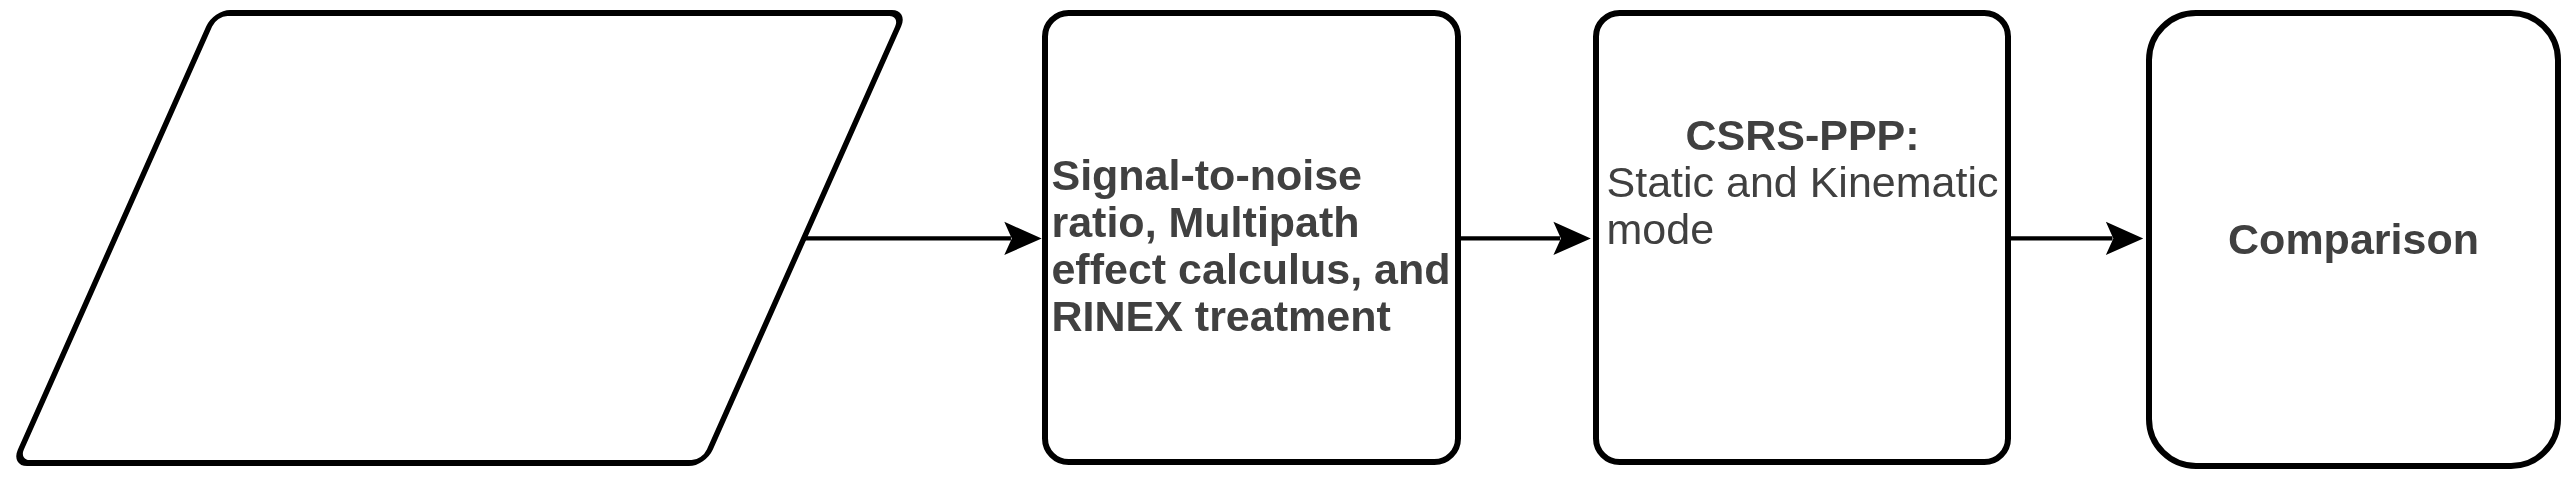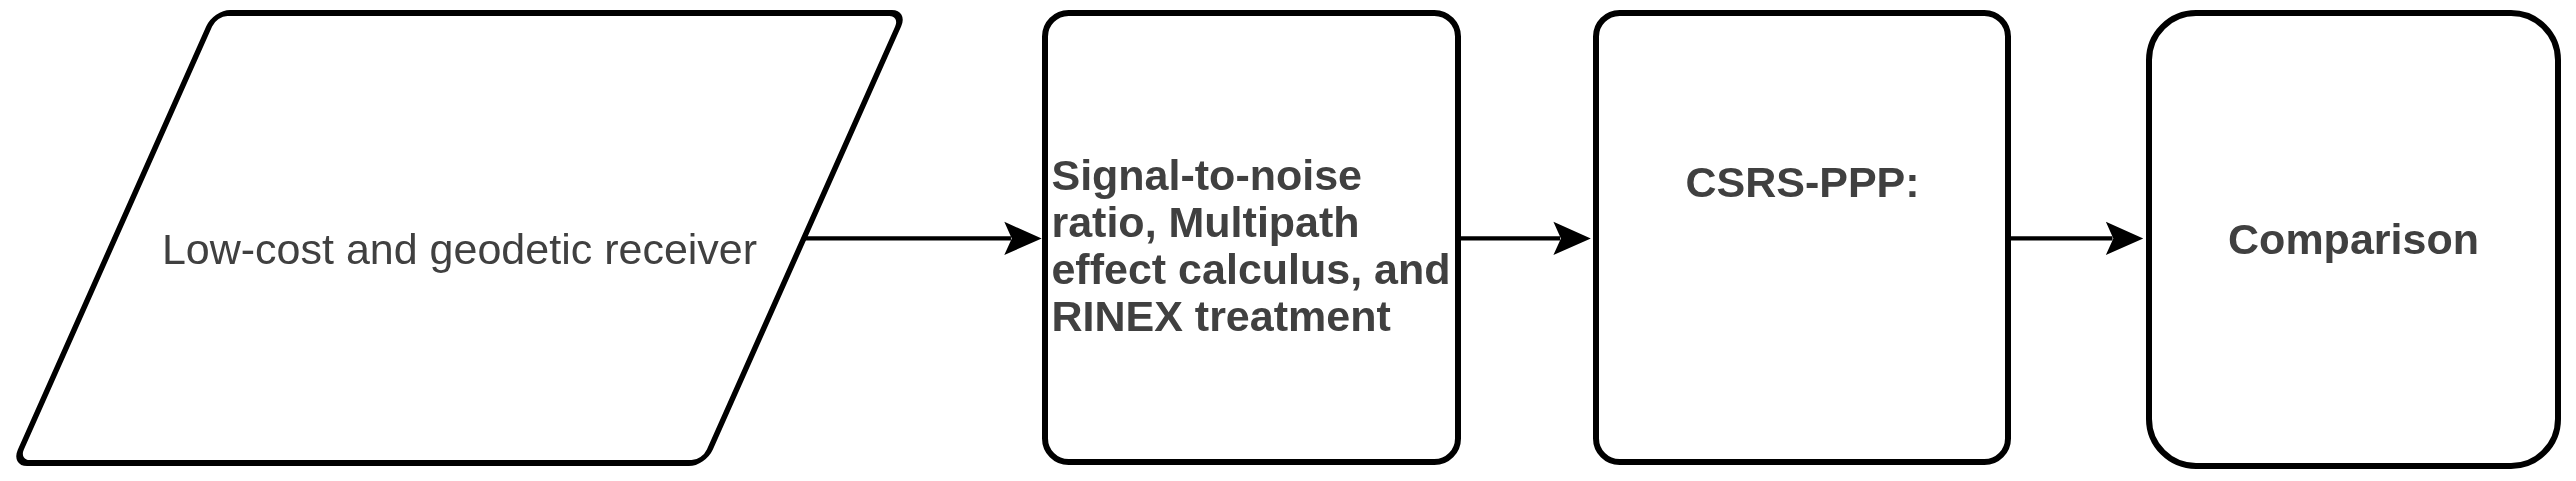--- a/index.html
+++ b/index.html
@@ -65,34 +65,35 @@
     pointer-events: none;
   }
 </style>
 </head>
 <body>
 
 <div class="canvas">
 
   <div class="node node-parallelogram"></div>
   <div class="label label-parallelogram">
-    <span class="body">Low-cost and geodetic receiver</span>
   </div>
 
   <div class="node node-box2"></div>
   <div class="label label-box2">
     <span class="title">Signal-to-noise
 ratio, Multipath
 effect calculus, and
 RINEX treatment</span>
   </div>
 
   <div class="node node-box3"></div>
   <div class="label label-box3">
     <span class="title">CSRS-PPP:</span>
+    <span class="body">Static and Kinematic
+mode</span>
   </div>
 
   <div class="node node-box4"></div>
   <div class="label label-box4">
     <span class="title">Comparison</span>
   </div>
 
   <svg class="connectors" viewBox="0 0 3099 579" xmlns="http://www.w3.org/2000/svg">
     <g>
       <line x1="966" y1="287" x2="1216" y2="287" stroke="#000000" stroke-width="5"></line>

